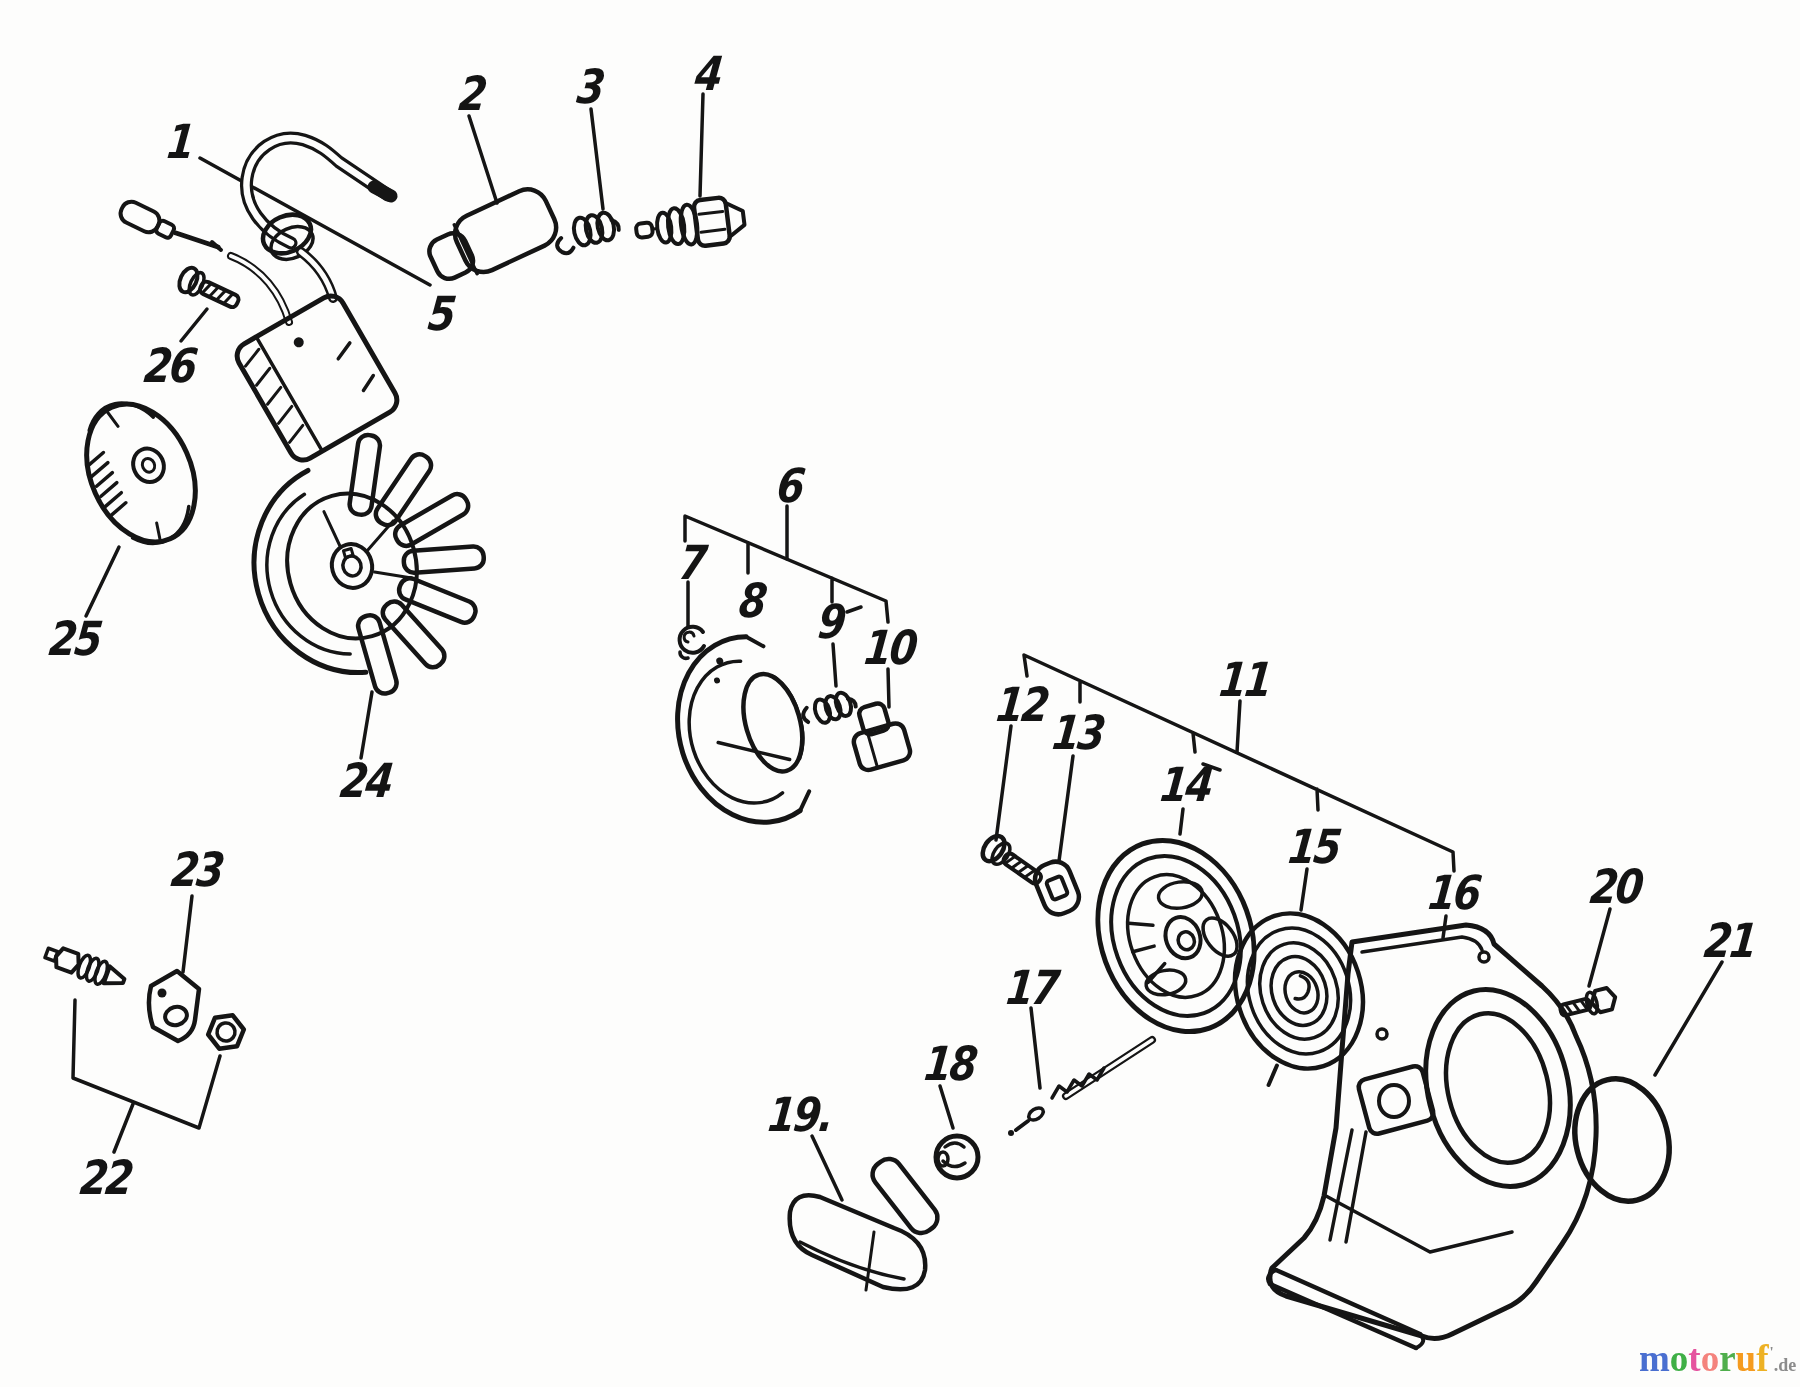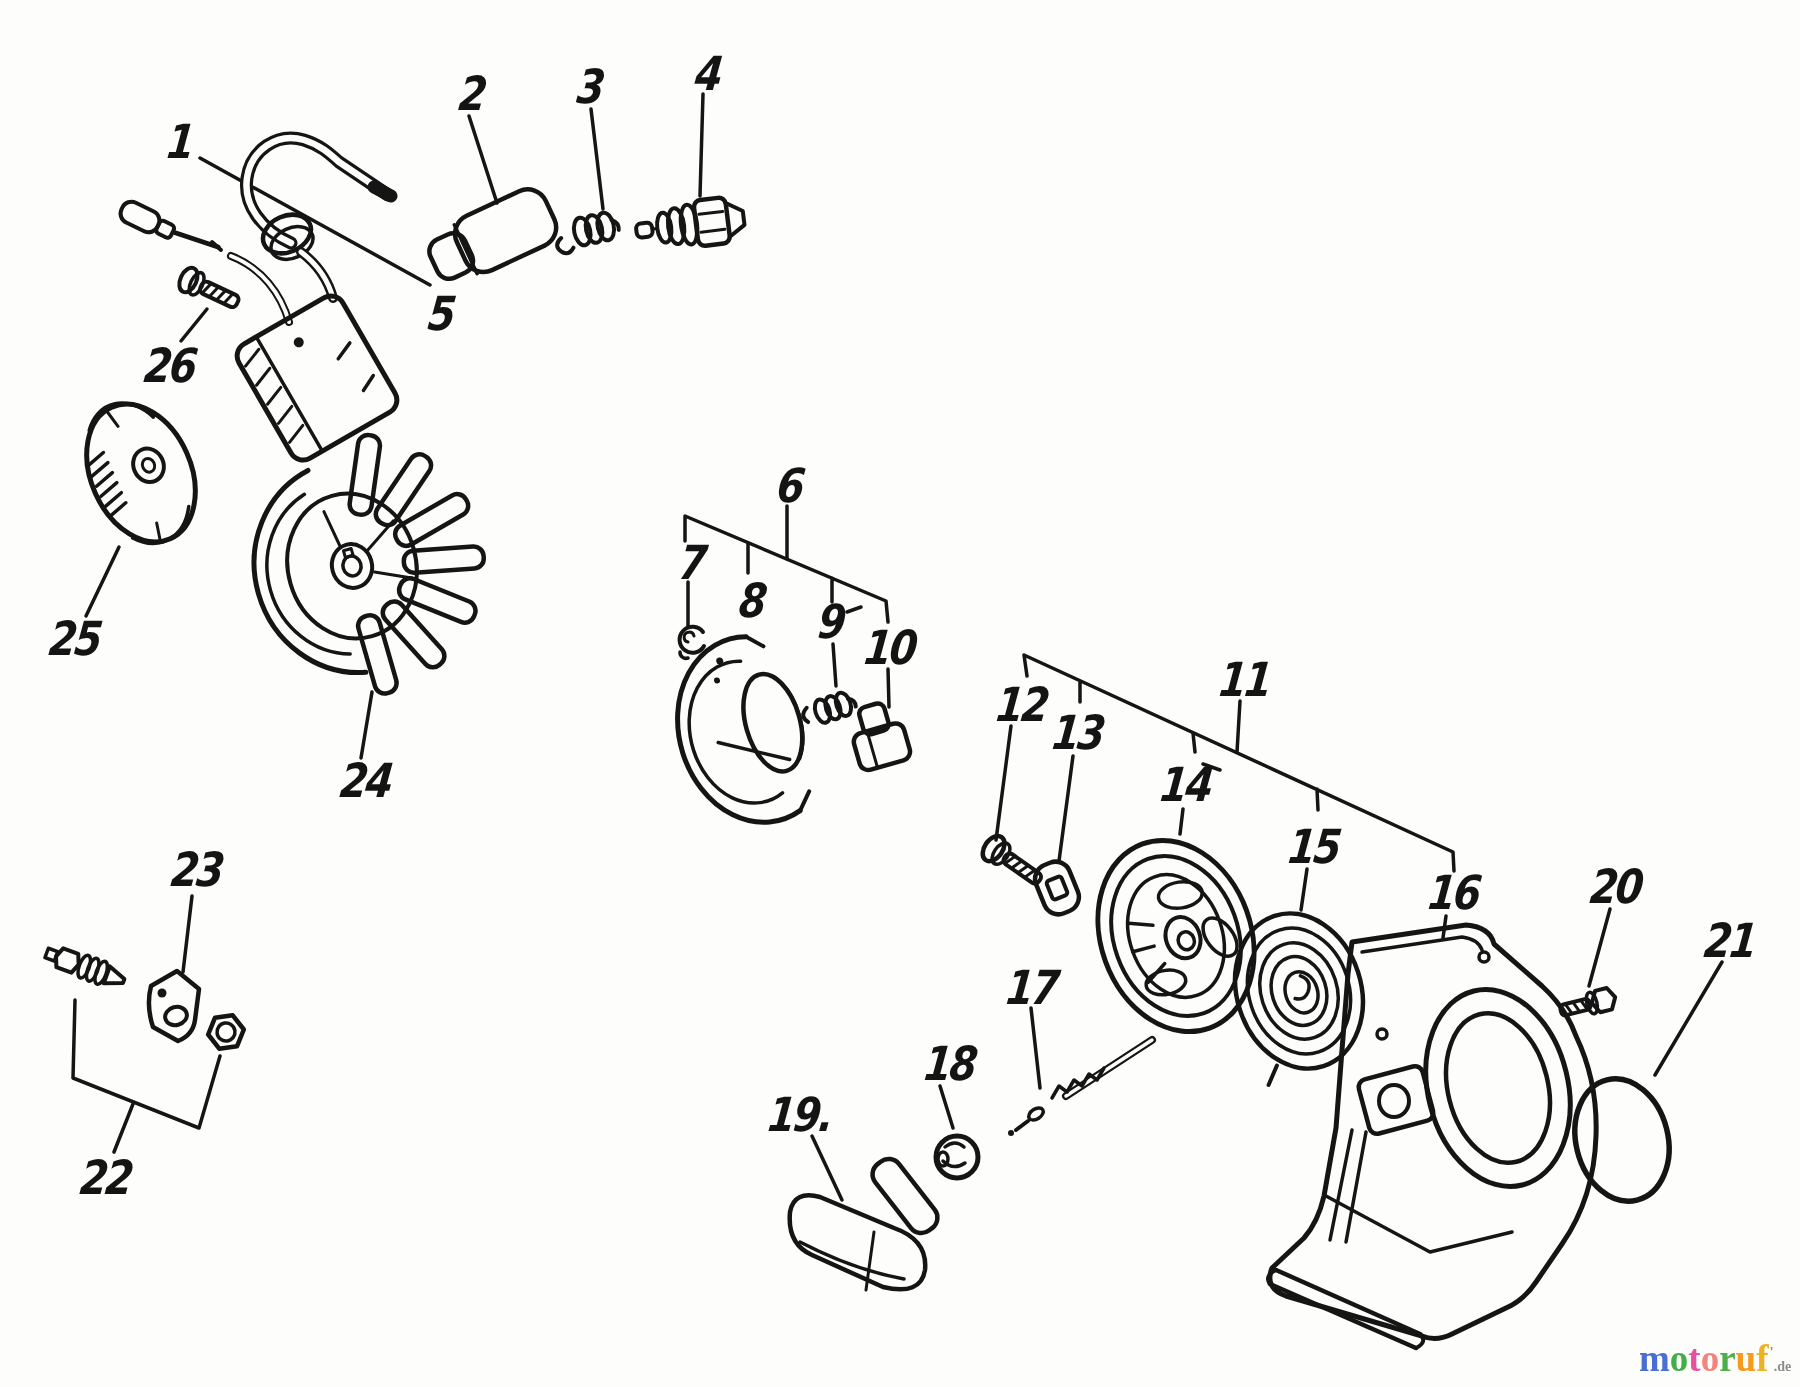--- a/index.html
+++ b/index.html
@@ -15,21 +15,21 @@
     color:#141414;letter-spacing:-3px;white-space:nowrap;
     line-height:1;
   }
   .logo{
     position:absolute;left:1639px;top:1340px;
     font-family:"Liberation Serif",serif;font-weight:700;
     white-space:nowrap;line-height:1;
   }
   .logo .ltr{font-size:37px;}
   .logo .mark{font-size:15px;vertical-align:14px;margin-left:1px;}
-  .logo .tld{font-size:14px;}
+  .logo .tld{font-size:18px;}
 </style>
 </head>
 <body>
 
 <svg id="art" viewBox="0 0 1800 1387" fill="none" stroke="#151515" stroke-linecap="round" stroke-linejoin="round">
 
   <g stroke-width="3.5">
     <path d="M 200 158 L 430 285"></path>
     <path d="M 469 116 L 497 203"></path>
     <path d="M 591 109 L 603 209"></path>

